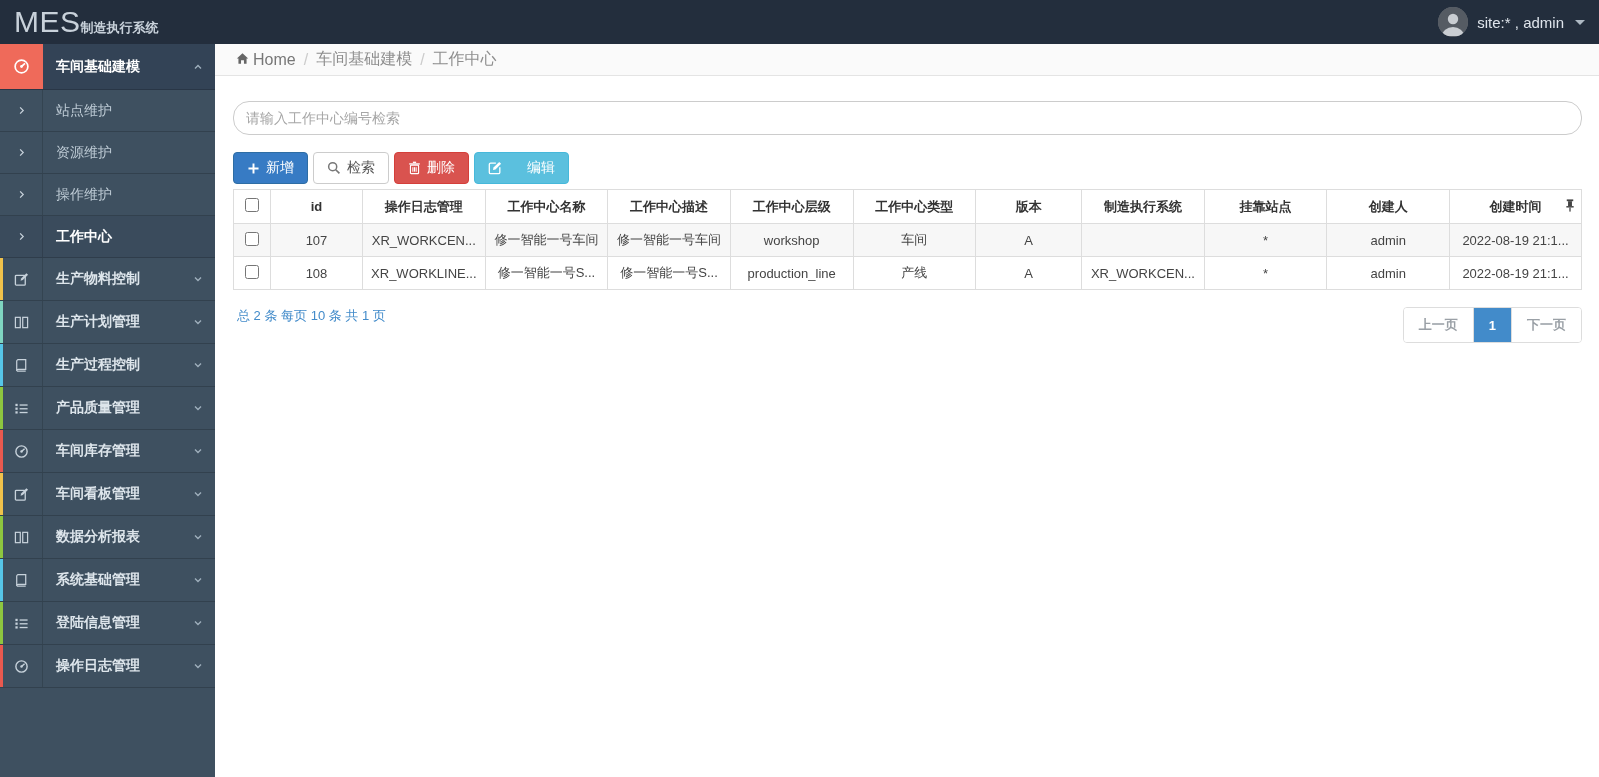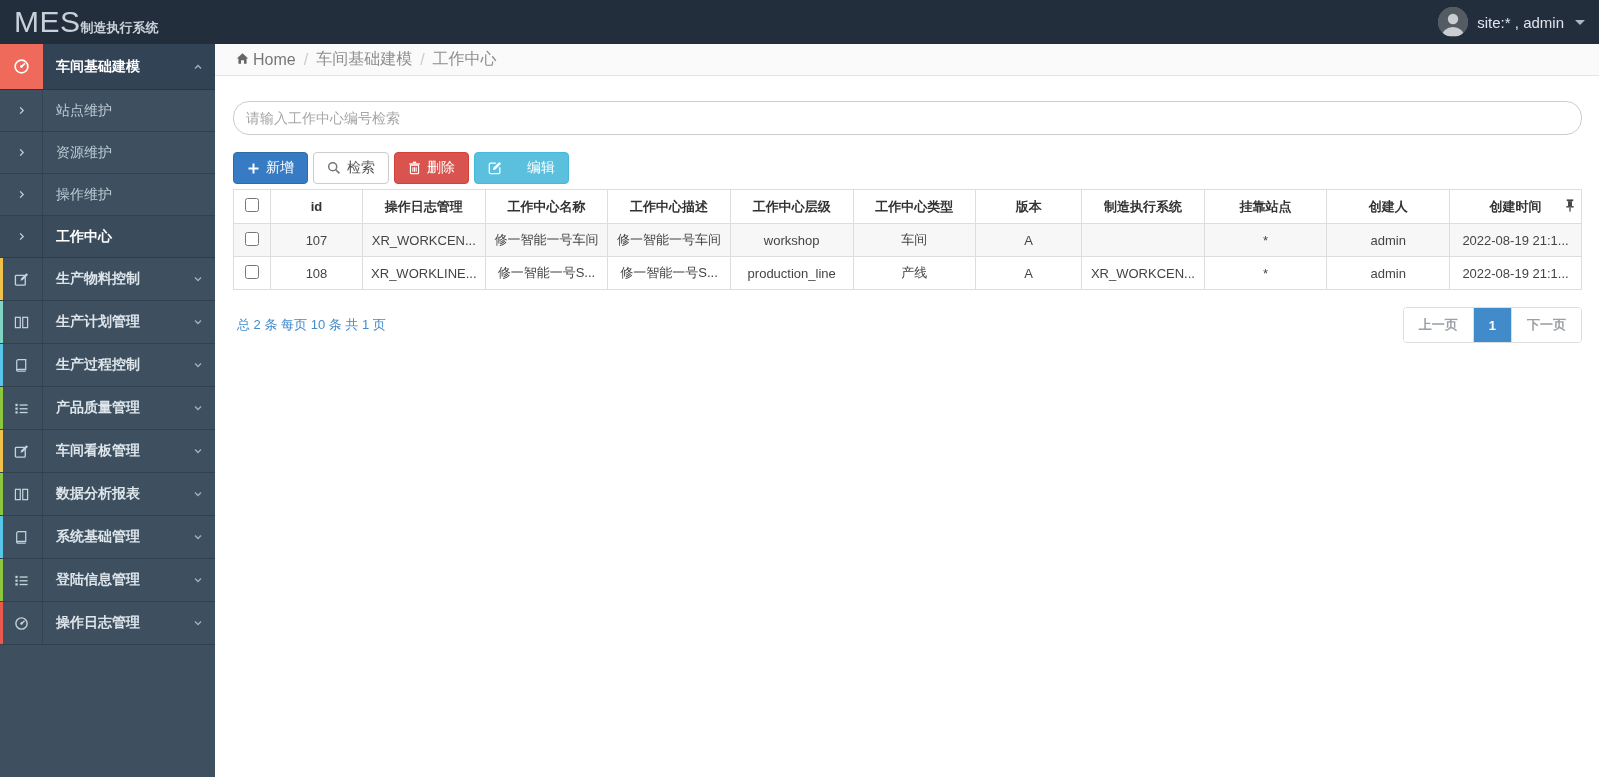--- a/index.html
+++ b/index.html
@@ -71,21 +71,21 @@
   table { width: 100%; border-collapse: collapse; margin-top: 5px; table-layout: fixed; }
   th, td { border: 1px solid #ddd; text-align: center; font-size: 13px; color: #333;
            height: 33px; padding: 0 6px; white-space: nowrap; overflow: hidden; text-overflow: ellipsis; }
   th { font-weight: bold; height: 34px; position: relative; background: #fff; }
   tbody tr.striped { background: #f7f7f7; }
   td.cell-text { color: #444; }
   .pin-wrap { position: absolute; right: 6px; top: 50%; transform: translateY(-50%); color: #444; cursor: pointer; }
   input[type="checkbox"] { width: 14px; height: 14px; cursor: pointer; }
 
   
-  .pager-row { display: flex; justify-content: space-between; align-items: center; margin-top: 17px; gap: 47px; }
+  .pager-row { display: flex; justify-content: space-between; margin-top: 17px; gap: 47px; }
   .pager-info { color: #428bca; font-size: 13px; padding-left: 4px; }
   .pager-group { display: inline-flex; border: 1px solid #ddd; border-radius: 4px; overflow: hidden; background: #fff; }
   .pager-btn { padding: 8px 15px; font-size: 13px; color: #9aa0a6; background: #fff;
                border: none; border-left: 1px solid #ddd; cursor: pointer;
                font-family: "Liberation Sans", sans-serif; font-weight: bold; }
   .pager-btn:first-child { border-left: none; }
   .pager-btn.active { background: #428bca; color: #fff; }
 </style>
 </head>
 <body>
@@ -214,20 +214,36 @@
             <svg width="15" height="15" viewBox="0 0 16 16">
               <rect x="1.5" y="3" width="2.4" height="2.4" fill="currentColor"></rect>
               <rect x="6" y="3.6" width="8.5" height="1.4" fill="currentColor"></rect>
               <rect x="1.5" y="7" width="2.4" height="2.4" fill="currentColor"></rect>
               <rect x="6" y="7.6" width="8.5" height="1.4" fill="currentColor"></rect>
               <rect x="1.5" y="11" width="2.4" height="2.4" fill="currentColor"></rect>
               <rect x="6" y="11.6" width="8.5" height="1.4" fill="currentColor"></rect>
             </svg>
           </span>
         <span class="nav-label">产品质量管理</span>
+        <span class="chev-cell">
+            <svg width="12" height="12" viewBox="0 0 16 16">
+              <polyline points="4,6 8,10 12,6" fill="none" stroke="currentColor" stroke-width="1.8"></polyline>
+            </svg>
+          </span>
+      </div>
+      <div class="nav-row">
+        <span class="accent-strip" style="background: rgb(233, 89, 79);"></span>
+        <span class="icon-cell">
+            <svg width="15" height="15" viewBox="0 0 16 16">
+              <circle cx="8" cy="8" r="6" fill="none" stroke="currentColor" stroke-width="1.5"></circle>
+              <line x1="8" y1="8" x2="11.3" y2="5" stroke="currentColor" stroke-width="1.5"></line>
+              <circle cx="8" cy="8" r="1.3" fill="currentColor"></circle>
+            </svg>
+          </span>
+        <span class="nav-label">车间库存管理</span>
         <span class="chev-cell">
             <svg width="12" height="12" viewBox="0 0 16 16">
               <polyline points="4,6 8,10 12,6" fill="none" stroke="currentColor" stroke-width="1.8"></polyline>
             </svg>
           </span>
       </div>
       <div class="nav-row">
         <span class="accent-strip" style="background: rgb(240, 194, 75);"></span>
         <span class="icon-cell">
             <svg width="15" height="15" viewBox="0 0 16 16">

